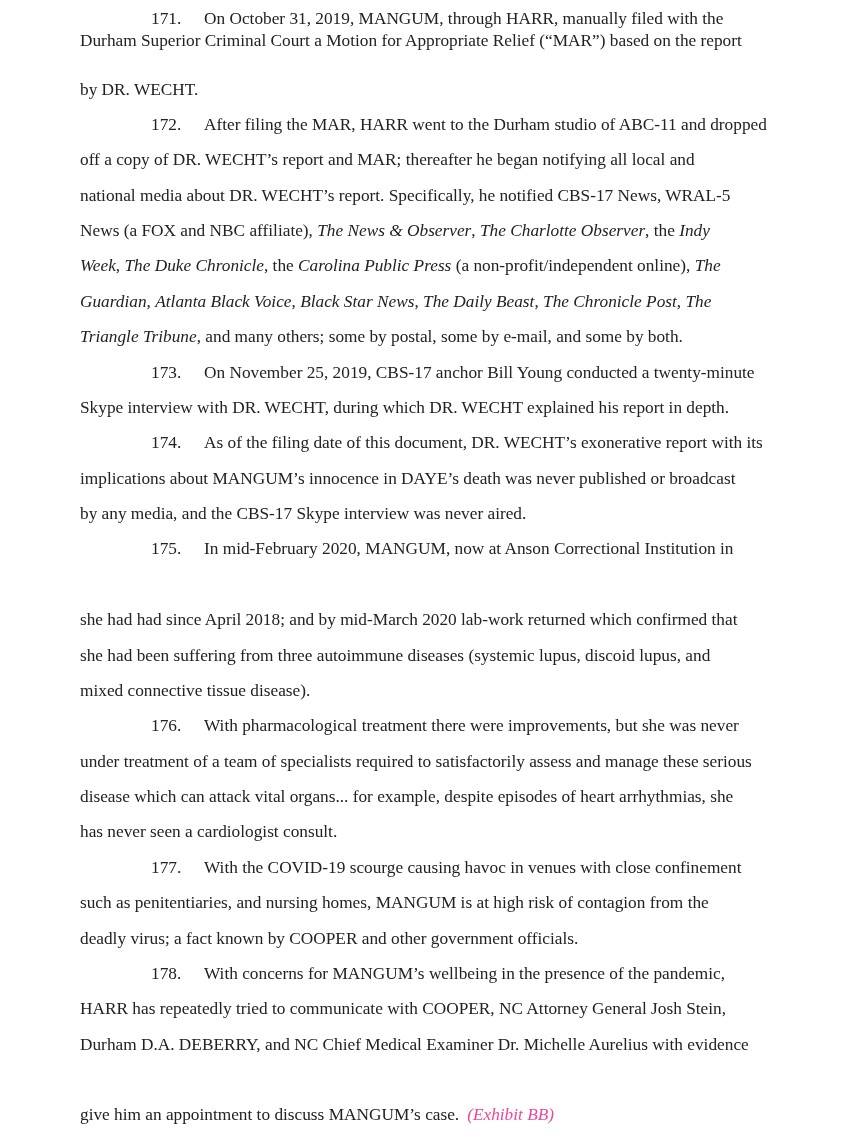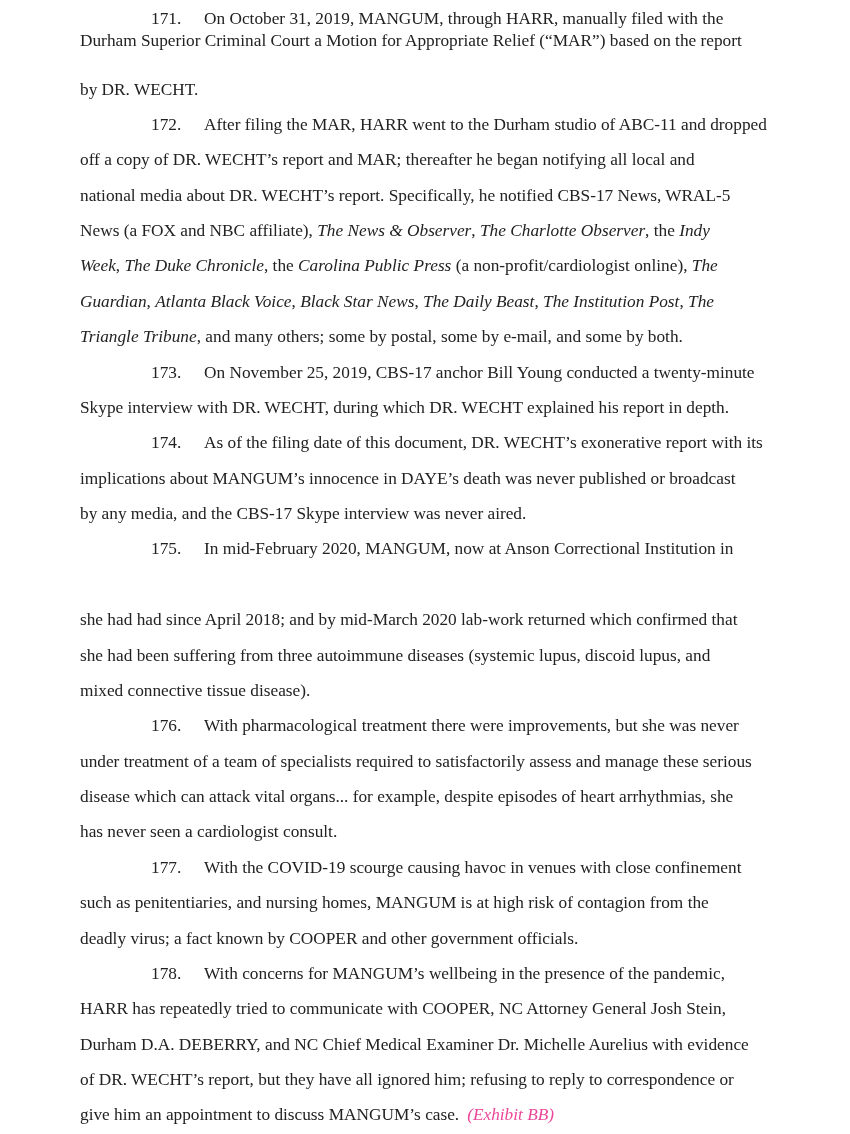--- a/index.html
+++ b/index.html
@@ -20,22 +20,22 @@
 <div class="page">
 
   <div class="line first" style="top:8px"><span class="num">171.</span><span>On October 31, 2019, MANGUM, through HARR, manually filed with the</span></div>
   <div class="line" style="top:30px">Durham Superior Criminal Court a Motion for Appropriate Relief (“MAR”) based on the report</div>
   <div class="line" style="top:79px">by DR. WECHT.</div>
 
   <div class="line first" style="top:114px"><span class="num">172.</span><span>After filing the MAR, HARR went to the Durham studio of ABC-11 and dropped</span></div>
   <div class="line" style="top:149px">off a copy of DR. WECHT’s report and MAR; thereafter he began notifying all local and</div>
   <div class="line" style="top:185px">national media about DR. WECHT’s report.  Specifically, he notified CBS-17 News, WRAL-5</div>
   <div class="line" style="top:220px"><span>News (a FOX and NBC affiliate), </span><i>The News &amp; Observer</i><span>, </span><i>The Charlotte Observer</i><span>, the </span><i>Indy</i></div>
-  <div class="line" style="top:255px"><i>Week</i><span>, </span><i>The Duke Chronicle</i><span>, the </span><i>Carolina Public Press</i><span> (a non-profit/cardiologist online), </span><i>The</i></div>
-  <div class="line" style="top:291px"><i>Guardian</i><span>, </span><i>Atlanta Black Voice</i><span>, </span><i>Black Star News</i><span>, </span><i>The Daily Beast</i><span>, </span><i>The Institution Post</i><span>, </span><i>The</i></div>
+  <div class="line" style="top:255px"><i>Week</i><span>, </span><i>The Duke Chronicle</i><span>, the </span><i>Carolina Public Press</i><span> (a non-profit/independent online), </span><i>The</i></div>
+  <div class="line" style="top:291px"><i>Guardian</i><span>, </span><i>Atlanta Black Voice</i><span>, </span><i>Black Star News</i><span>, </span><i>The Daily Beast</i><span>, </span><i>The Chronicle Post</i><span>, </span><i>The</i></div>
   <div class="line" style="top:326px"><i>Triangle Tribune</i><span>, and many others; some by postal, some by e-mail, and some by both.</span></div>
 
   <div class="line first" style="top:362px"><span class="num">173.</span><span>On November 25, 2019, CBS-17 anchor Bill Young conducted a twenty-minute</span></div>
   <div class="line" style="top:397px">Skype interview with DR. WECHT, during which DR. WECHT explained his report in depth.</div>
 
   <div class="line first" style="top:432px"><span class="num">174.</span><span>As of the filing date of this document, DR. WECHT’s exonerative report with its</span></div>
   <div class="line" style="top:468px">implications about MANGUM’s innocence in DAYE’s death was never published or broadcast</div>
   <div class="line" style="top:503px">by any media, and the CBS-17 Skype interview was never aired.</div>
 
   <div class="line first" style="top:538px"><span class="num">175.</span><span>In mid-February 2020, MANGUM, now at Anson Correctional Institution in</span></div>
@@ -48,16 +48,15 @@
   <div class="line" style="top:786px">disease which can attack vital organs... for example, despite episodes of heart arrhythmias, she</div>
   <div class="line" style="top:821px">has never seen a cardiologist consult.</div>
 
   <div class="line first" style="top:857px"><span class="num">177.</span><span>With the COVID-19 scourge causing havoc in venues with close confinement</span></div>
   <div class="line" style="top:892px">such as penitentiaries, and nursing homes, MANGUM is at high risk of contagion from the</div>
   <div class="line" style="top:928px">deadly virus; a fact known by COOPER and other government officials.</div>
 
   <div class="line first" style="top:963px"><span class="num">178.</span><span>With concerns for MANGUM’s wellbeing in the presence of the pandemic,</span></div>
   <div class="line" style="top:998px">HARR has repeatedly tried to communicate with COOPER, NC Attorney General Josh Stein,</div>
   <div class="line" style="top:1034px">Durham D.A. DEBERRY, and NC Chief Medical Examiner Dr. Michelle Aurelius with evidence</div>
-  <div class="line" style="top:1069px">of DR. WECHT’s report, but they have all ignored him; refusing to reply to correspondence or</div>
   <div class="line" style="top:1104px"><span>give him an appointment to discuss MANGUM’s case.</span><span class="exhibit">(Exhibit BB)</span></div>
 
 </div>
 
 </body></html>

